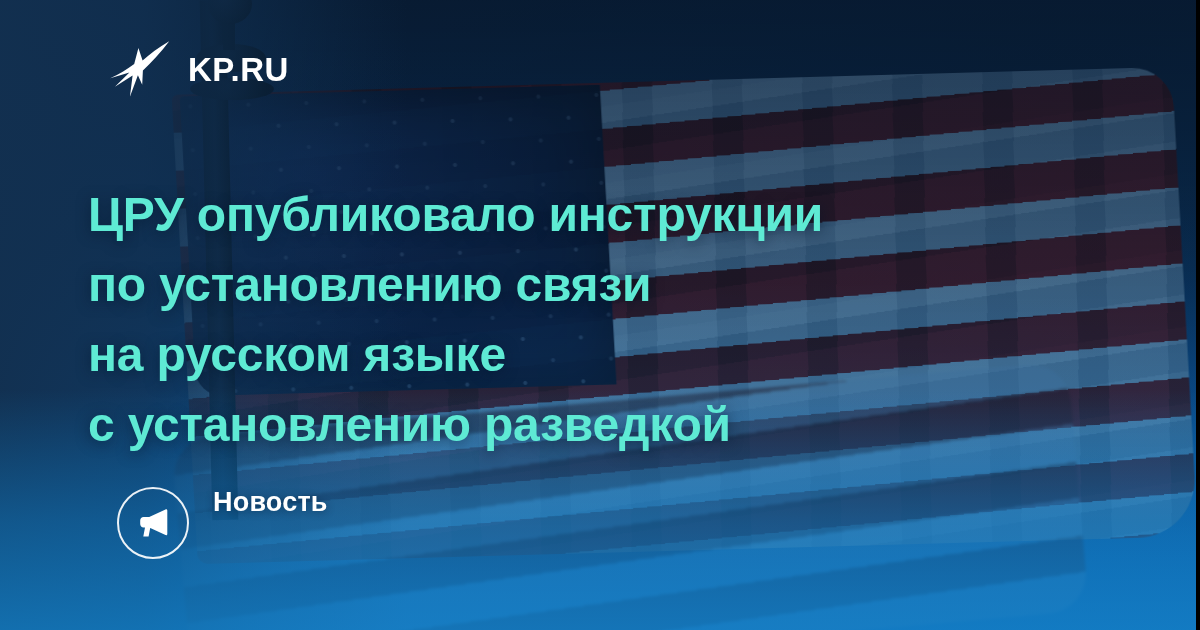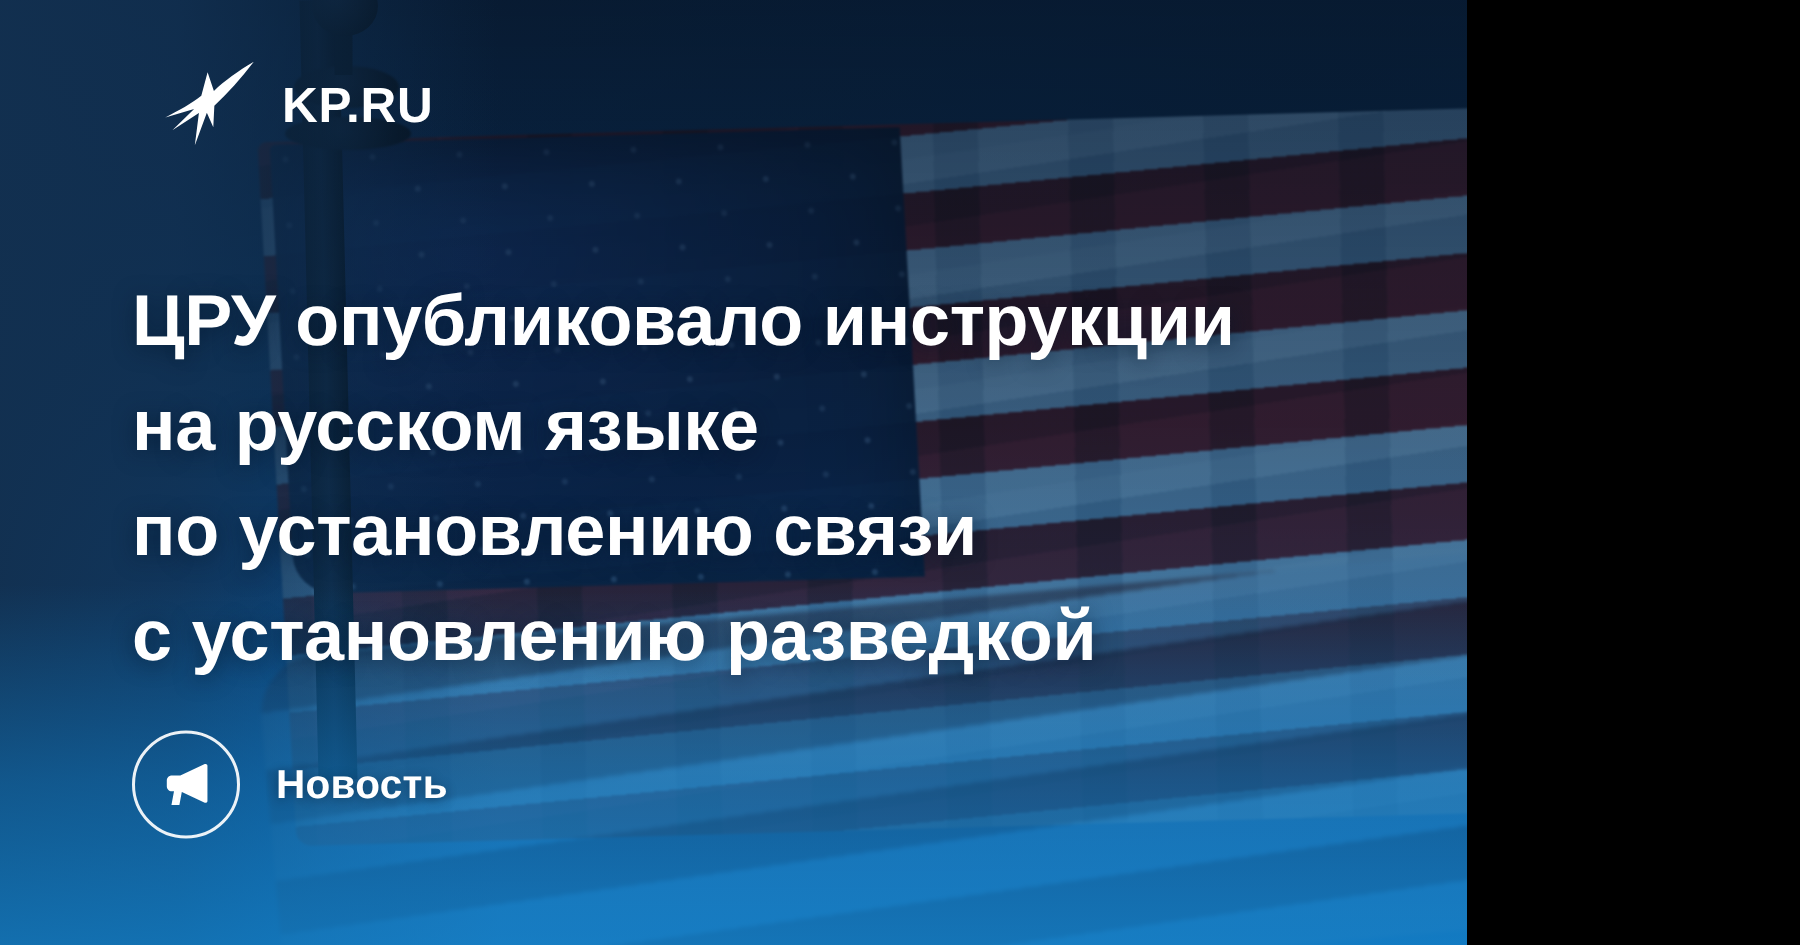--- a/index.html
+++ b/index.html
@@ -3,21 +3,21 @@
 <meta charset="utf-8">
 <title>KP.RU news card</title>
 <style>
   html, body {
     margin: 0;
     padding: 0;
     background: #000;
   }
   .card {
     position: relative;
-    width: 978px;
+    width: 1196px;
     height: 630px;
     overflow: hidden;
     font-family: "Liberation Sans", "DejaVu Sans", sans-serif;
     background: #12355b;
   }
 
   
   .photo {
     position: absolute;
     inset: 0;
@@ -234,35 +234,34 @@
     letter-spacing: .5px;
     line-height: 1;
     white-space: nowrap;
   }
 
   .headline {
     position: absolute;
     left: 88px;
     top: 148px;
     width: 930px;
-    color: #ffffff;
+    color: #5eead4;
     font-size: 48px;
     font-weight: 700;
     line-height: 70px;
     letter-spacing: -.2px;
     text-shadow: 0 2px 14px rgba(3,20,40,.55);
   }
   .headline .ln { display: block; white-space: nowrap; }
 
   .badge {
     position: absolute;
-    left: 88px;
+    left: 117px;
     top: 487px;
     display: flex;
-    align-items: center;
     gap: 24px;
   }
   .badge-circle {
     width: 68px;
     height: 68px;
     border-radius: 50%;
     border: 2px solid rgba(255,255,255,.92);
     display: flex;
     align-items: center;
     justify-content: center;
@@ -314,22 +313,22 @@
       <span class="brand-mark">
         <svg class="brand-mark" viewBox="0 0 62 58" xmlns="http://www.w3.org/2000/svg" aria-hidden="true">
           <path fill="#ffffff" d="M61.2 1.2 C50.5 7.4 41.8 13.9 34.6 20.6 L30.4 8.1 L26.2 23.9 C19.3 29.2 11.6 33.6 2.2 38.3 L21.4 32.6 L6.9 46.8 L24.6 35.4 L21.9 56.8 L29.9 35.2 L34.2 44.8 L34.9 30.5 C43.7 22.3 52.6 12.5 61.2 1.2 Z"></path>
         </svg>
       </span>
       <span class="brand-name">KP.RU</span>
     </div>
 
     <h1 class="headline">
       <span class="ln">ЦРУ опубликовало инструкции</span>
+      <span class="ln">по установлению связи</span>
       <span class="ln">на русском языке</span>
-      <span class="ln">по установлению связи</span>
       <span class="ln">с установлению разведкой</span>
     </h1>
 
     <div class="badge">
       <span class="badge-circle">
         <svg width="36" height="36" viewBox="0 0 36 36" xmlns="http://www.w3.org/2000/svg" aria-hidden="true">
           <path fill="#ffffff" d="M30.5 4.4 L14.2 12.0 L8.6 12.0 C6.6 12.0 5.2 13.5 5.2 15.4 L5.2 19.1 C5.2 21.0 6.6 22.5 8.6 22.5 L10.0 22.5 L8.3 31.6 L13.6 31.6 L15.3 22.5 L14.2 22.5 L30.5 30.1 C31.4 30.5 32.3 29.9 32.3 29.0 L32.3 5.5 C32.3 4.6 31.4 4.0 30.5 4.4 Z"></path>
         </svg>
       </span>
       <span class="badge-label">Новость</span>

